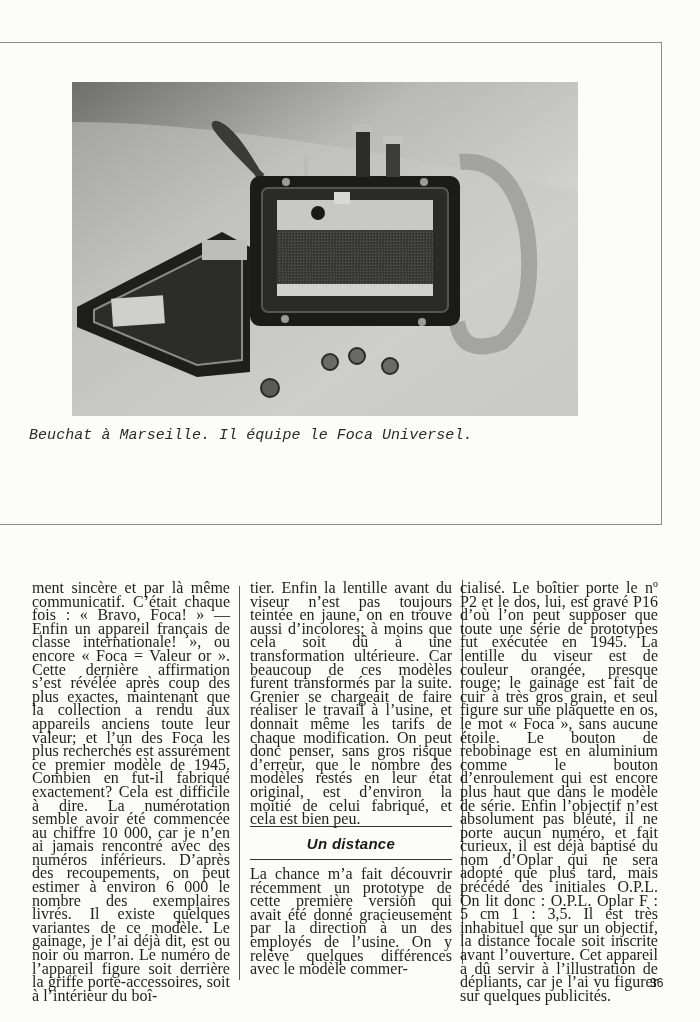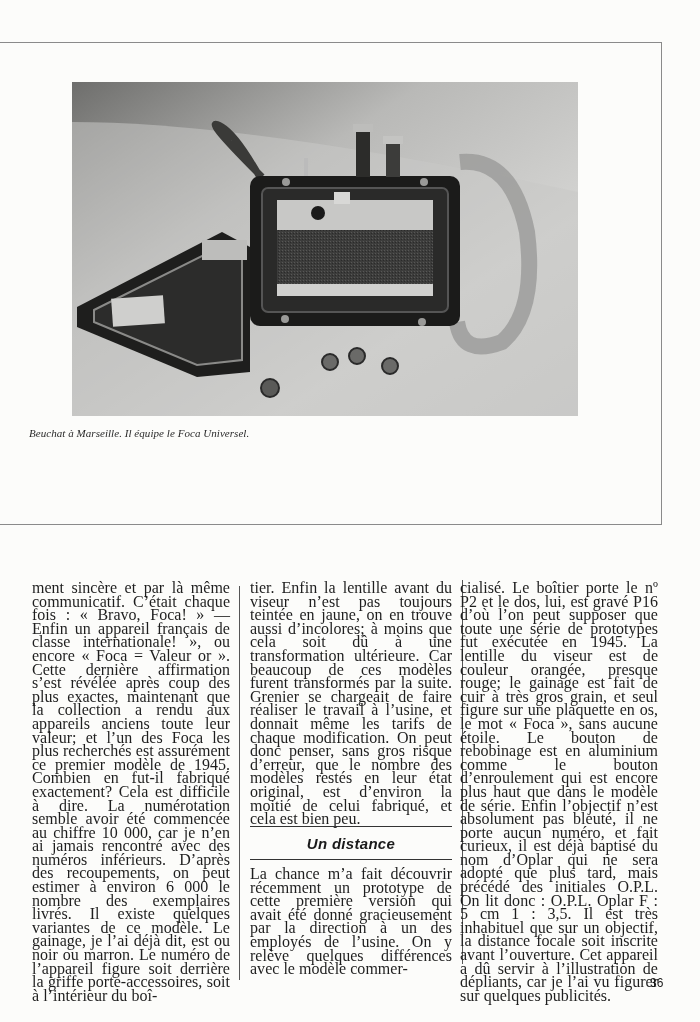--- a/index.html
+++ b/index.html
@@ -14,22 +14,22 @@
     border-bottom: 1.5px solid #8a8a8a;
     box-sizing: border-box;
   }
   .photo {
     position: absolute; left: 72px; top: 82px; width: 506px; height: 334px;
     overflow: hidden; background: #bdbdbb;
   }
   .photo svg { display: block; }
   .caption {
     position: absolute; left: 29px; top: 427px;
-    font-family: Liberation Serif, serif;
-    font-style: italic; font-size: 11px; color: #2a2a2a; letter-spacing: 0.05px;
+    font-family: Liberation Mono, monospace;
+    font-style: italic; font-size: 15px; color: #2a2a2a; letter-spacing: 0.05px;
   }
   .col {
     position: absolute; top: 581px; font-size: 16px; line-height: 13.6px;
     text-align: justify; letter-spacing: 0.02px;
   }
   .col p { margin: 0; text-align-last: left; }
   .col1 { left: 32px; width: 198px; }
   .col2 { left: 250px; width: 202px; }
   .col3 { left: 460px; width: 198px; }
   .vrule { position: absolute; width: 1px; background: #555; }

